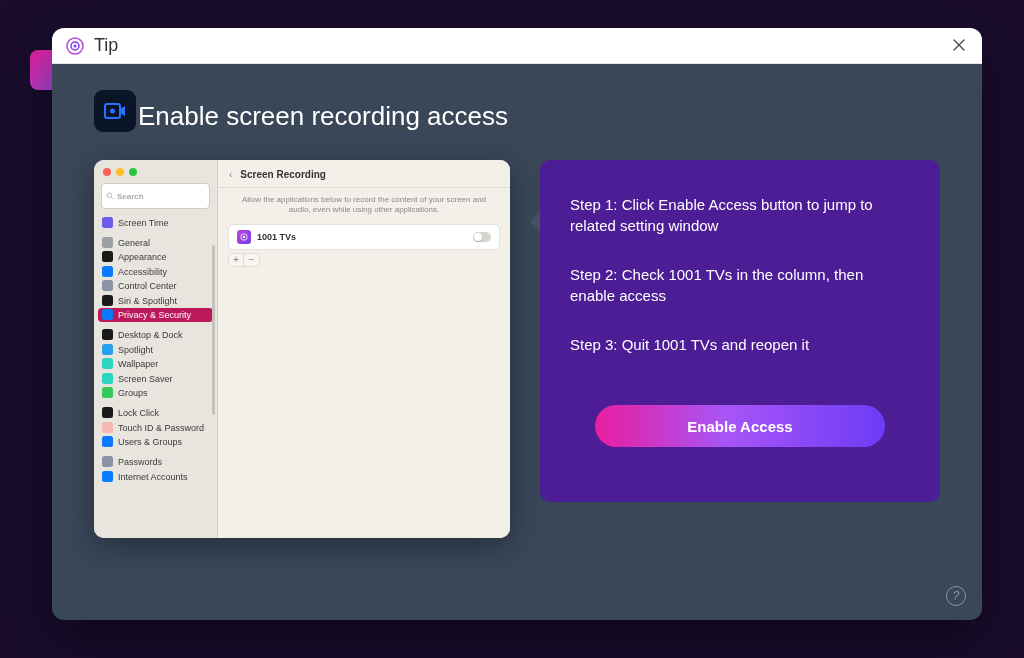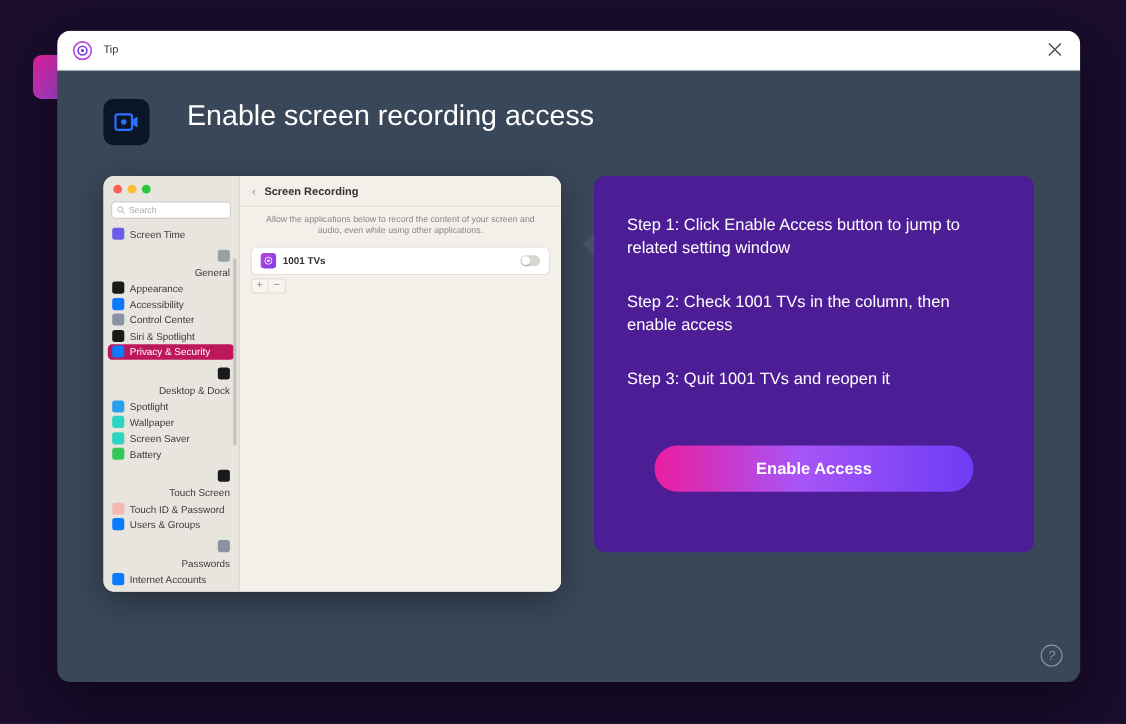--- a/index.html
+++ b/index.html
@@ -23,32 +23,32 @@
       display: flex;
       align-items: center;
       padding: 0 14px;
       gap: 10px;
       border-bottom: 1px solid #e5e5e5;
     }
     .titlebar .app-icon {
       width: 18px; height: 18px;
       display: flex; align-items: center; justify-content: center;
     }
-    .titlebar .title { font-size: 10px; color: #333; font-weight: 400; }
+    .titlebar .title { font-size: 18px; color: #333; font-weight: 400; }
     .titlebar .close {
       margin-left: auto;
       width: 16px; height: 16px;
       cursor: pointer;
       color: #555;
     }
     
     .dialog-body { padding: 26px 42px 30px 42px; }
     
     .heading-row {
-      display: flex; align-items: flex-start; gap: 34px;
+      display: flex; align-items: flex-end; gap: 2px;
       margin-bottom: 28px;
     }
     .heading-icon {
       width: 42px; height: 42px;
       background: #0a1628;
       border-radius: 9px;
       display: flex; align-items: center; justify-content: center;
     }
     .heading-text { font-size: 26px; font-weight: 400; color: #ffffff; }
     
@@ -74,39 +74,40 @@
       overflow: hidden;
     }
     .traffic { display:flex; gap:5px; padding: 8px 9px 5px; }
     .traffic span { width:8px; height:8px; border-radius:50%; display:block; }
     .tr-close { background:#ff5f57; }
     .tr-min { background:#febc2e; }
     .tr-max { background:#28c840; }
     
     .sw-search {
       margin: 2px 7px 6px;
-      height: 16px;
+      height: 26px;
       background: #fff;
       border: 1px solid #d0cdc7;
       border-radius: 4px;
       display:flex; align-items:center; gap:3px;
       padding: 0 4px;
       color: #aaa;
       font-size: 8px;
+      font-weight: bold;
     }
     
     .sw-list { flex:1; overflow:hidden; padding: 0 4px; position: relative; }
     .sw-item {
       display:flex; align-items:flex-end; gap:5px;
       padding: 1.5px 4px; margin-bottom: 0.5px;
       border-radius: 4px;
       color: #3a3a3a;
       white-space: nowrap;
     }
-    .sw-item.sep { margin-top: 6px; flex-direction: column; }
+    .sw-item.sep { margin-top: 6px; }
     .sw-item.selected { background:#be185d; color:#fff; }
     .sw-item .ic {
       width: 11px; height: 11px; border-radius: 2.5px;
       flex-shrink: 0;
       display:flex; align-items:center; justify-content:center;
     }
     
     .sw-scrollbar {
       position:absolute; right:2px; top:30px; width:3px; height:170px;
       background:#c5c2bc; border-radius:3px;
@@ -292,25 +293,25 @@
               <div class="sw-item">
                 <span class="ic" style="background: rgb(45, 212, 191);"></span>
                 <span>Wallpaper</span>
               </div>
               <div class="sw-item">
                 <span class="ic" style="background: rgb(45, 212, 191);"></span>
                 <span>Screen Saver</span>
               </div>
               <div class="sw-item">
                 <span class="ic" style="background: rgb(52, 199, 89);"></span>
-                <span>Battery</span>
+                <span>Groups</span>
               </div>
               <div class="sw-item sep">
                 <span class="ic" style="background: rgb(26, 26, 26);"></span>
-                <span>Touch Screen</span>
+                <span>Lock Click</span>
               </div>
               <div class="sw-item">
                 <span class="ic" style="background: rgb(245, 183, 177);"></span>
                 <span>Touch ID &amp; Password</span>
               </div>
               <div class="sw-item">
                 <span class="ic" style="background: rgb(10, 122, 255);"></span>
                 <span>Users &amp; Groups</span>
               </div>
               <div class="sw-item sep">

